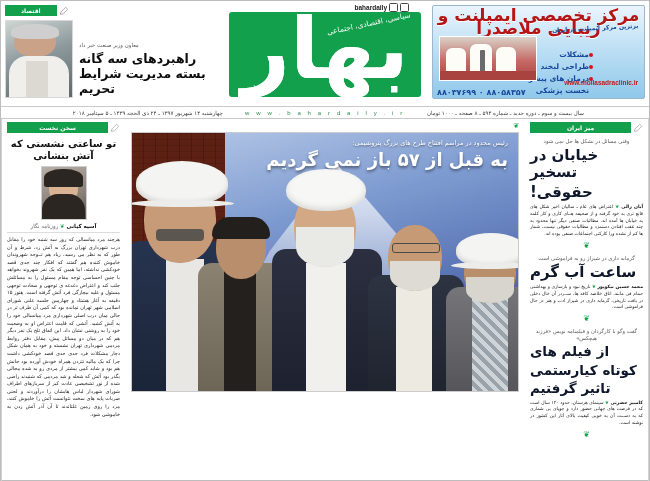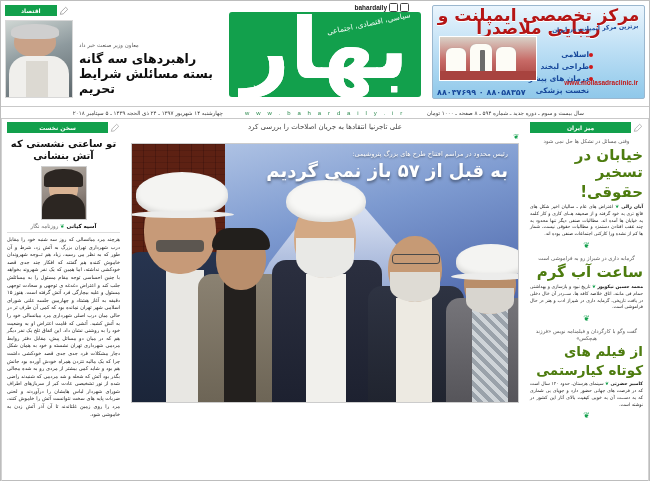--- a/index.html
+++ b/index.html
@@ -127,22 +127,22 @@
           box-shadow:inset 0 -3px 5px rgba(0,0,0,.12);}
   .helmet:after{content:"";position:absolute;bottom:-2px;left:-7%;width:114%;height:7px;
                 background:#ececeb;border-radius:50%;}
   .turban{position:absolute;background:#f7f7f5;border-radius:50% 50% 46% 46%;
           box-shadow:inset 0 -3px 6px rgba(0,0,0,.12);}
   .beard{position:absolute;background:#e9e9e6;border-radius:0 0 50% 50%;}
 
   
   .side{width:124px;box-sizing:border-box;border-right:1px solid #d2d2d2;padding:3px 5px 0 5px;}
   .s-kicker{font-size:5.3px;color:#5a5a5a;text-align:center;margin:5px 0 2px;line-height:7px;}
-  .s-head{font-size:15px;font-weight:bold;text-align:right;line-height:17px;
-          letter-spacing:-.6px;color:#4d7c0f;margin-bottom:3px;}
+  .s-head{font-size:15px;font-weight:bold;text-align:left;line-height:17px;
+          letter-spacing:-.6px;color:#0f172a;margin-bottom:3px;}
   .s-head.sm{font-size:13.5px;line-height:15.5px;}
   .s-body{font-size:4.6px;line-height:6.8px;text-align:justify;color:#1c1c1c;}
   .s-body .lead{font-weight:bold;color:#111;}
   .s-body .leaf{color:#12a04c;}
   .s-leaf{text-align:center;color:#12a04c;font-size:8px;line-height:9px;margin:3px 0;}
 </style>
 </head>
 <body>
 
 <div class="page">
@@ -160,21 +160,21 @@
         <div class="econ-photo">
           <div style="position:absolute;inset:0;background:linear-gradient(160deg,#cfd6d3 0%,#8e9a9e 45%,#5d676c 100%);"></div>
           <div style="position:absolute;left:12%;top:8%;width:64%;height:40%;border-radius:46%;background:#c9a288;"></div>
           <div style="position:absolute;left:8%;top:4%;width:72%;height:20%;border-radius:48% 48% 30% 30%;background:#cfcfcf;"></div>
           <div style="position:absolute;left:4%;top:46%;width:92%;height:54%;border-radius:18px 18px 0 0;background:#f0efec;"></div>
           <div style="position:absolute;left:30%;top:52%;width:34%;height:48%;background:#dcd9d2;"></div>
         </div>
         <div class="econ-text">
           <div class="econ-kicker">معاون وزیر صنعت خبر داد</div>
           <div class="econ-h">راهبردهای سه گانه</div>
-          <div class="econ-h">بسته مسائلش شرایط تحریم</div>
+          <div class="econ-h">بسته مدیریت شرایط تحریم</div>
         </div>
       </div>
     </div>
 
     <div class="masthead">
       <div class="social">
         <span class="txt">bahardaily</span>
         <span class="ic"></span>
         <span class="ic"></span>
       </div>
@@ -183,21 +183,21 @@
         <div class="brand">بهار</div>
         <div class="rooznameh">روزنامه</div>
       </div>
     </div>
 
     <div class="ad">
       <div class="adbox">
         <div class="ad-title">مرکز تخصصی ایمپلنت و زیبایی ملاصدرا</div>
         <div class="ad-sub">برترین مرکز ایمپلنت در ایران</div>
         <ul class="ad-bullets">
-          <li><span class="dot"></span><span>اسلامی</span></li>
+          <li><span class="dot"></span><span>مشکلات</span></li>
           <li><span class="dot"></span><span>طراحی لبخند</span></li>
           <li><span class="dot"></span><span>درمان های پیشرفته</span></li>
           <li><span style="display:inline-block;width:4px;margin-right:5px;"></span><span>نخست پزشکی</span></li>
         </ul>
         <div class="ad-img">
           <div class="tooth" style="left:6px;width:20px;height:26px;"></div>
           <div class="tooth" style="left:30px;width:22px;height:30px;"></div>
           <div class="tooth" style="left:56px;width:20px;height:27px;"></div>
           <div style="position:absolute;left:40px;bottom:8px;width:5px;height:22px;background:#6b6b6b;border-radius:1px;"></div>
           <div style="position:absolute;left:0;bottom:0;width:100%;height:9px;background:#a8433f;"></div>
@@ -232,21 +232,20 @@
       </div>
       <div class="byline">
         <span class="nm">آسیه کیانی</span>
         <span class="leaf">❦</span>
         <span class="role">روزنامه نگار</span>
       </div>
       <div class="op-body">هرچند مرد میانسالی که روز سه شنبه خود را مقابل درب شهرداری تهران بزرگ به آتش زد، شرط و آن طور که به نظر می رسید، زیاد هم تــوجه شهروندان خاموش کننده هم گفتند که افکار چند جدی قصد خودکشی نداشته، اما همین که یک نفر شهروند بخواهد با چنین احساسی توجه مقام مسئول را به مسائلش جلب کند و اعتراض دغدغه ی توجهی و سعادت توجهی مسئول و علیه بیچارگی فرد آتش گرفته است. هنوز ۱۵ دقیقه به آغاز هشتاد و چهارمین جلسه علنی شورای اسلامی شهر تهران نمانده بود که کمی آن طرف تر در حالی میان درب اصلی شهرداری مرد میانسالی خود را به آتش کشید. آتشی که قامت اعتراض او به وضعیت خود را به روشنی نشان داد. این اتفاق تلخ یک نفر دیگر هم که در میان دو مسائل پیش، مقابل دفتر روابط مردمی شهرداری تهران نشسته و خود به همان شکل دچار مشکلات فرد جدی جدی قصد خودکشی داشت چرا که یک مالیه نتزدن همراه خودش آورده بود جانش هم بود و شاید کمی بیشتر از مردی رو به شده مجالی بگذر بود آتش که شعله و شد مردمی که شنیدند راضی شده از نور تشخیصی عادت کبر از سربازهای اطراف شورای شهردار لباس هایشان را درآوردند و لحنی ضربات پایه های سخت نتوانست آتش را خاموش کنند، مرد را روی زمین غلتاندند تا آن آذر آتش زدن به خاموشی شود.</div>
     </div>
 
     <div class="center">
-      <div class="lead-kicker">علی تاجرنیا انتقادها به جریان اصلاحات را بررسی کرد</div>
       <div class="leafmark">❦</div>
 
       <div class="photo">
         <div class="sky"></div>
         <div class="mount"></div>
         <div class="wall"></div>
 
         <div class="ovl-kicker">رئیس محدود در مراسم افتتاح طرح های بزرگ پتروشیمی:</div>
         <div class="ovl-head">به قبل از ۵۷ باز نمی گردیم</div>
 
@@ -320,20 +319,21 @@
           <span class="leaf">❦</span>
           <span>تاریخ نبود و بازسازی و بهداشتی حمام فی مانند، اتاق خلاصه کافه ها، ســردر آن خال دخلی در بافت تاریخی، گرمابه داری در شیراز ادب و هنر در حال فراموشی است.</span>
         </div>
         <div class="s-leaf">❦</div>
       </div>
 
       <div>
         <div class="s-kicker">گفت وگو با کارگردان و فیلمنامه نویس «فرزند هیچکس»</div>
         <div class="s-head sm">از فیلم های</div>
         <div class="s-head sm">کوتاه کیارستمی</div>
+        <div class="s-head sm">تاثیر گرفتیم</div>
         <div class="s-body">
           <span class="lead">کامبیز حضرتی</span>
           <span class="leaf">❦</span>
           <span>سینمای هرستان، حدود ۱۲۰ سال است که در فرصت های جهانی حضور دارد و جویای بی شماری که به دســت آن به خوبی کیفیت بالای آثار این کشور در نوشته است.</span>
         </div>
         <div class="s-leaf">❦</div>
       </div>
     </div>
 
   </div>

